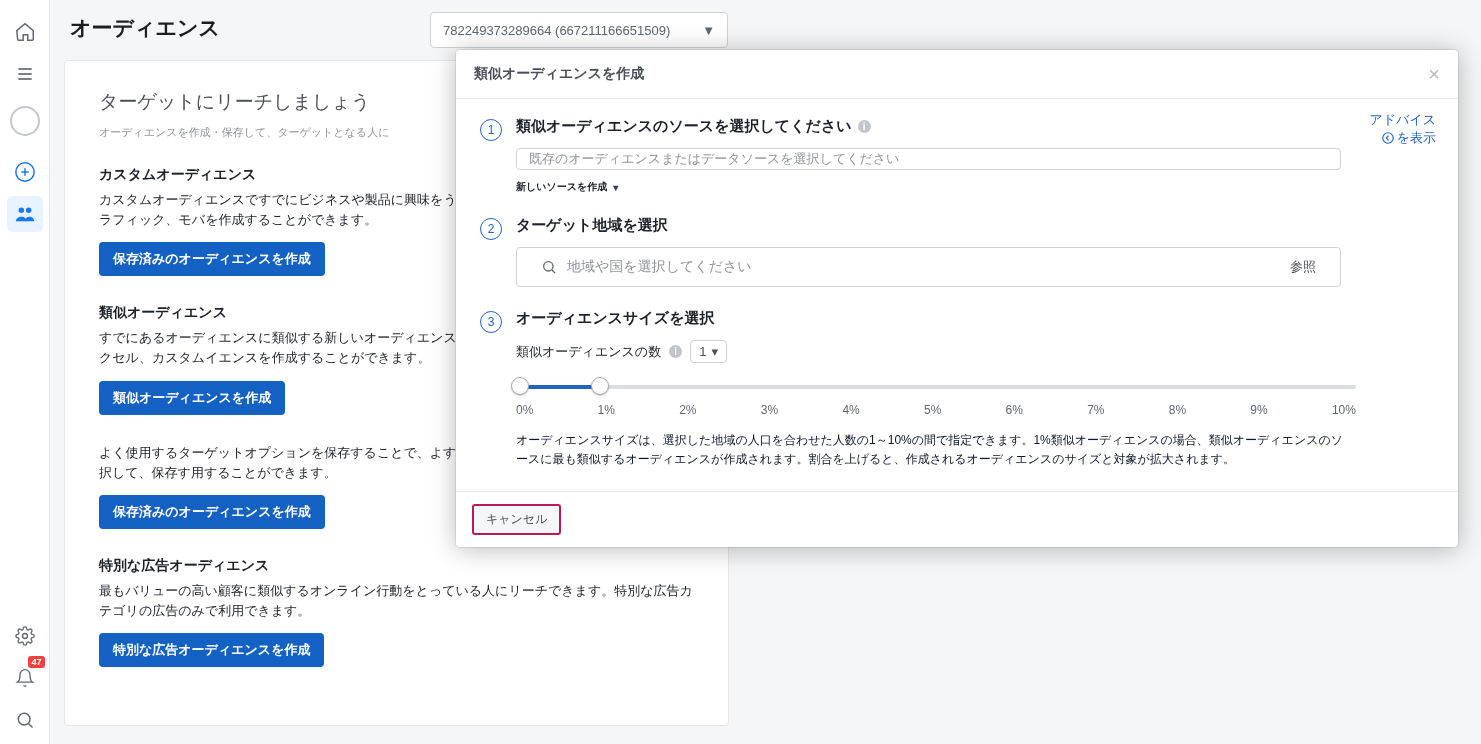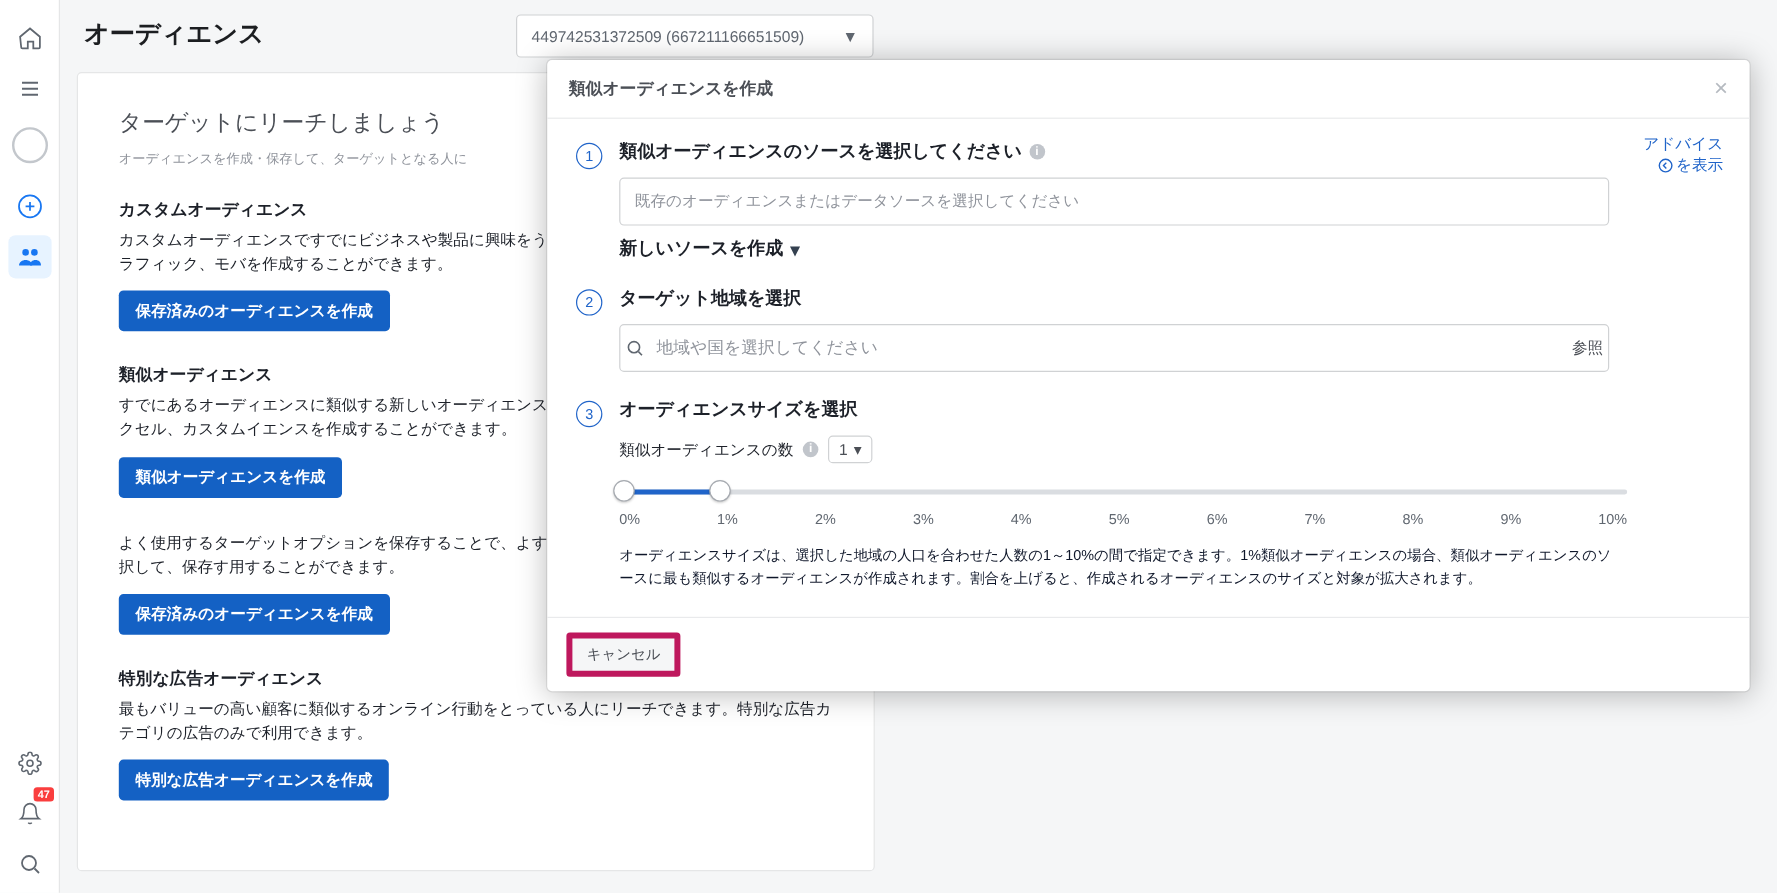--- a/index.html
+++ b/index.html
@@ -203,49 +203,49 @@
     width: 13px; height: 13px;
     border-radius: 50%;
     background: #c1c5cb;
     color: #fff;
     font-size: 10px;
     font-weight: 700;
     display: inline-flex; align-items:center; justify-content:center;
   }
   .input-box {
     width: 825px;
-    height: 40px;
+    height: 22px;
     border: 1px solid #d0d2d4;
     border-radius: 4px;
     padding: 0 12px;
     color: #90949c;
     font-size: 13px;
     display: flex; align-items: center;
   }
   .new-source {
-    font-size: 15px;
+    font-size: 10px;
     font-weight: 700;
     color: #1d2129;
     margin-top: 10px;
     display: inline-flex; align-items:center; gap:6px;
   }
   .new-source .caret { color: #344150; }
 
   .search-row {
     display: flex;
     gap: 6px;
     width: 825px;
   }
   .search-box {
     flex: 1;
     height: 40px;
     border: 1px solid #d0d2d4;
     border-radius: 4px;
     display: flex; align-items:center;
-    padding: 0 4px;
+    padding: 0 24px;
     gap: 10px;
   }
   .search-box svg { color: #606770; flex-shrink:0; }
   .search-box .ph { color: #90949c; font-size:14px; }
 
   .count-row {
     display: flex; align-items: center; gap: 8px;
     font-size: 13px;
     color: #1d2129;
     margin-bottom: 22px;
@@ -309,21 +309,21 @@
   }
 
   .modal-footer {
     border-top: 1px solid #e9eaec;
     padding: 12px 16px;
     display: flex;
     align-items: center;
     gap: 10px;
   }
   .btn-cancel {
-    border: 5px solid #be185d;
+    border: 2px solid #be185d;
     background: #f5f6f7;
     border-radius: 3px;
     padding: 5px 12px;
     font-size: 12px;
     color: #4b4f56;
     cursor: pointer;
   }
   .btn-create {
     margin-left: auto;
     background: #a9c8ef;
@@ -389,21 +389,21 @@
         <circle cx="11" cy="11" r="7"></circle>
         <line x1="21" y1="21" x2="16.5" y2="16.5"></line>
       </svg>
   </div>
 </div>
 
 <div class="page-header">
   <div class="page-title">オーディエンス</div>
 </div>
 <div class="acct-select">
-  <span>449742531372509 (667211166651509)</span>
+  <span>782249373289664 (667211166651509)</span>
   <span class="caret">▼</span>
 </div>
 
 <div class="main-card">
   <h2>ターゲットにリーチしましょう</h2>
   <div class="subtitle">オーディエンスを作成・保存して、ターゲットとなる人に</div>
 
   <div class="section">
     <div class="sec-title">カスタムオーディエンス</div>
     <div class="sec-desc">カスタムオーディエンスですでにビジネスや製品に興味をう。カスタマーリストやウェブサイトトラフィック、モバを作成することができます。</div>

